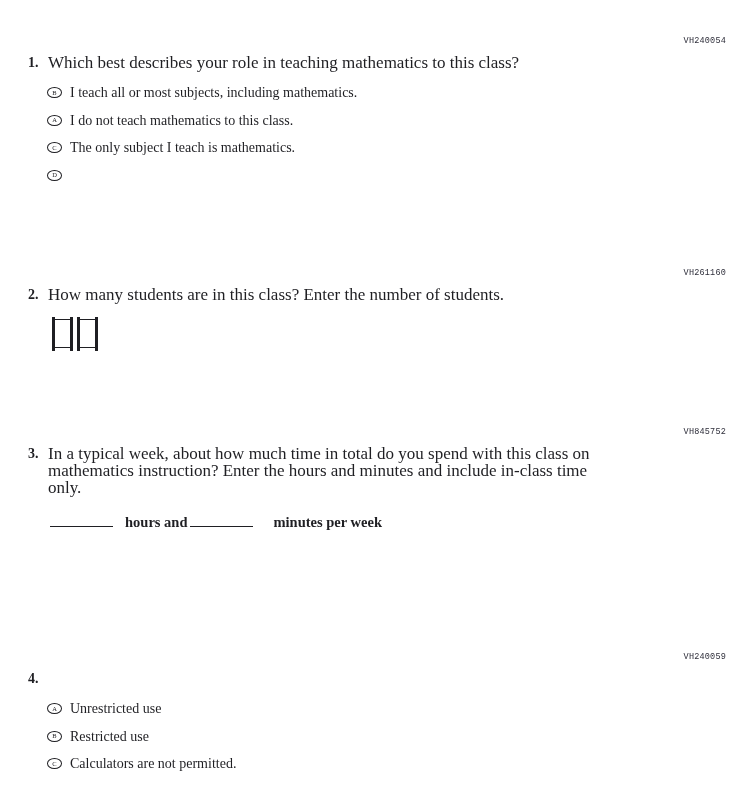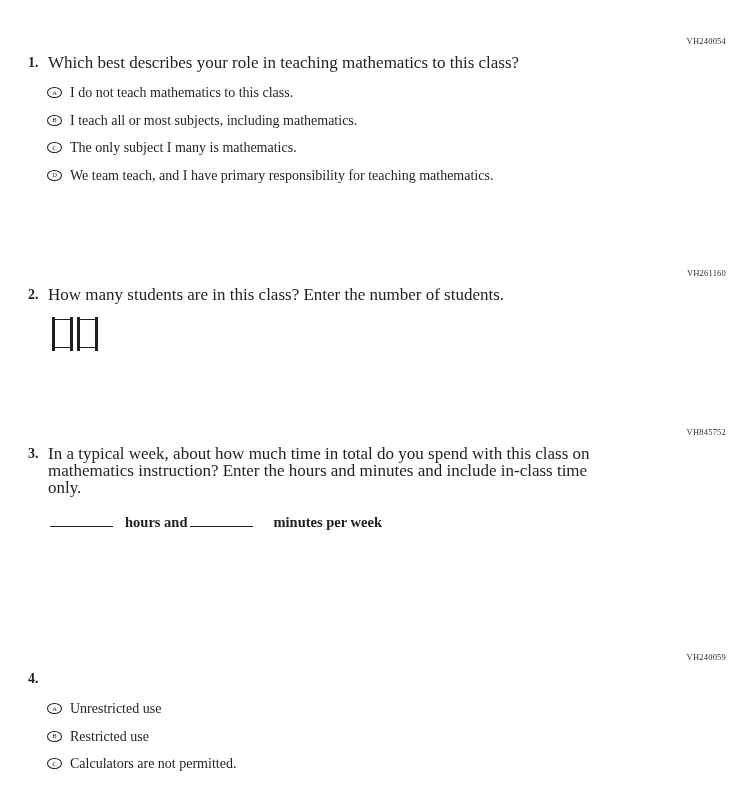--- a/index.html
+++ b/index.html
@@ -6,21 +6,21 @@
   body{
     width:751px;height:804px;position:relative;
     background:#ffffff;
     font-family:"Liberation Serif","DejaVu Serif",serif;
     color:#1f1f23;
     overflow:hidden;
   }
   .q-block{position:absolute;left:0;right:0;}
   .code{
     font-size:8.5px;line-height:10px;text-align:right;
-    padding-right:25px;color:#2e2e3a;letter-spacing:.2px;
+    padding-right:25px;color:#2e2e3a;letter-spacing:.2px;font-family:Liberation Mono, monospace;
   }
   .q-row{display:flex;margin-top:8px;padding-left:28px;}
   .q-num{
     font-weight:bold;flex:none;width:20px;
     font-size:14px;line-height:17px;
   }
   .q-text{margin:0;font-size:17px;line-height:17px;max-width:548px;}
   .options{margin-top:13px;padding-left:47px;}
   .option{display:flex;align-items:center;height:17px;margin-bottom:10.5px;}
   .oval{
@@ -56,34 +56,33 @@
 <body>
 
 <section class="q-block" style="top:36px">
   <div class="code">VH240054</div>
   <div class="q-row">
     <span class="q-num">1.</span>
     <p class="q-text">Which best describes your role in teaching mathematics to this class?</p>
   </div>
   <div class="options">
     <div class="option">
+      <span class="oval">B</span>
+      <span class="option-label">I teach all or most subjects, including mathematics.</span>
+    </div>
+    <div class="option">
       <span class="oval">A</span>
       <span class="option-label">I do not teach mathematics to this class.</span>
     </div>
     <div class="option">
-      <span class="oval">B</span>
-      <span class="option-label">I teach all or most subjects, including mathematics.</span>
-    </div>
-    <div class="option">
       <span class="oval">C</span>
-      <span class="option-label">The only subject I many is mathematics.</span>
+      <span class="option-label">The only subject I teach is mathematics.</span>
     </div>
     <div class="option">
       <span class="oval">D</span>
-      <span class="option-label">We team teach, and I have primary responsibility for teaching mathematics.</span>
     </div>
   </div>
 </section>
 
 <section class="q-block" style="top:268px">
   <div class="code">VH261160</div>
   <div class="q-row">
     <span class="q-num">2.</span>
     <p class="q-text">How many students are in this class? Enter the number of students.</p>
   </div>

